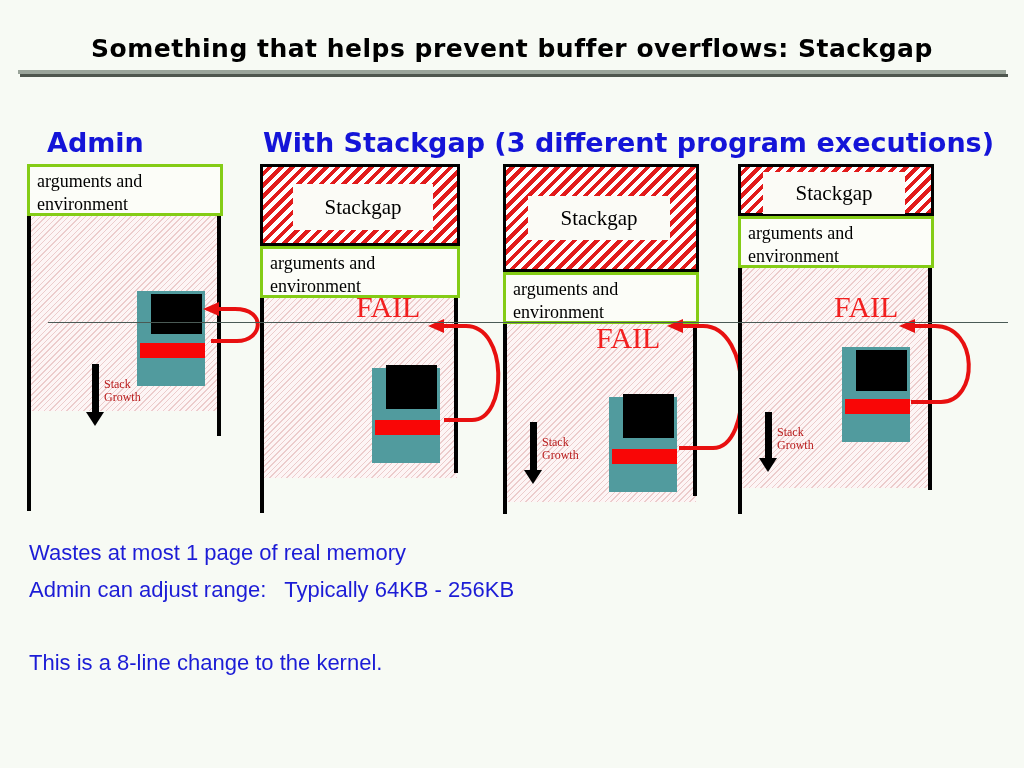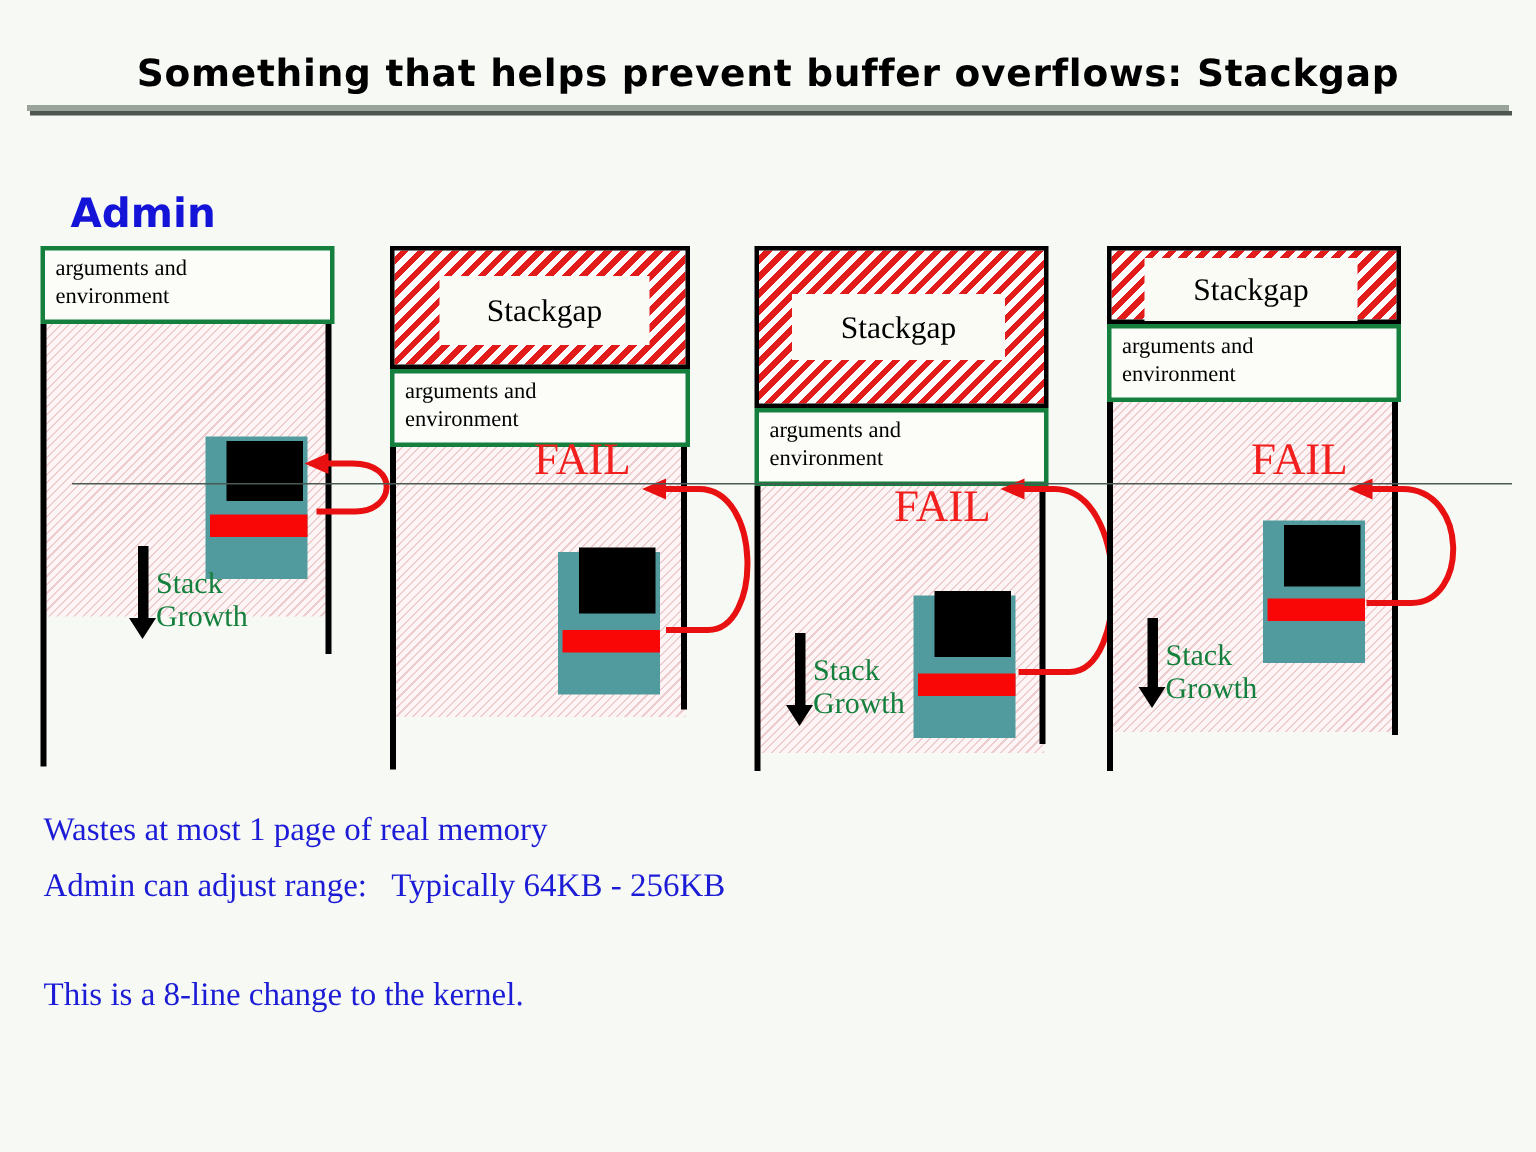--- a/index.html
+++ b/index.html
@@ -77,24 +77,24 @@
     background:#fbfbf6;
     display:flex;align-items:center;justify-content:center;
     font-family:"Liberation Serif", serif;
     font-size:21px;
     color:#000;
     white-space:nowrap;
   }
   .args-box{
     position:absolute;
     box-sizing:border-box;
-    border:3px solid #15803d;
+    border:3px solid #84cc16;
     background:#fcfdf8;
     font-family:"Liberation Serif", serif;
-    font-size:15px;
+    font-size:18px;
     line-height:1.25;
     color:#000;
     padding:3px 0 0 7px;
   }
   
   .rail{position:absolute;background:#000;}
 
   
   .blk{position:absolute;}
   .blk .teal{position:absolute;left:0;top:0;width:100%;height:100%;background:#519b9e;}
@@ -107,54 +107,55 @@
   .growth .headtri{
     position:absolute;left:1px;
     width:0;height:0;
     border-left:9px solid transparent;
     border-right:9px solid transparent;
     border-top:14px solid #000;
   }
   .growth .lbl{
     position:absolute;left:19px;top:14px;
     font-family:"Liberation Serif", serif;
-    font-size:20px;line-height:1.12;color:#15803d;white-space:nowrap;
+    font-size:12px;line-height:1.12;color:#b91c1c;white-space:nowrap;
   }
 
   
   .fail{
     position:absolute;
     font-family:"Liberation Serif", serif;
     font-size:30px;
     color:#f21f1f;
     white-space:nowrap;
   }
 
   
   .loop{position:absolute;overflow:visible;}
 
   
   .btxt{
     position:absolute;
-    font-family:Liberation Serif, serif;
+    font-family:Liberation Sans, sans-serif;
     font-size:22px;
     white-space:pre;
   }
   .blue{color:#1c1cd6;}
   .black-t{color:#000;}
 </style>
 </head>
 <body>
 
 <div class="stage">
 
   <div class="title">Something that helps prevent buffer overflows: Stackgap</div>
   <div class="rule"></div>
 
   <div class="head head-before">Admin</div>
+  <div class="head head-with">With Stackgap  (3 different program executions)</div>
 
   <div class="col" style="left:27px;top:158px;width:196px;height:350px;">
 
     <div class="args-box" style="left:0;top:0;width:196px;height:52px;">
       <div style="white-space:pre-line;">arguments and
 environment</div>
     </div>
 
     <div class="body-hatch" style="left:3px;top:52px;width:190px;height:195px;"></div>
 

